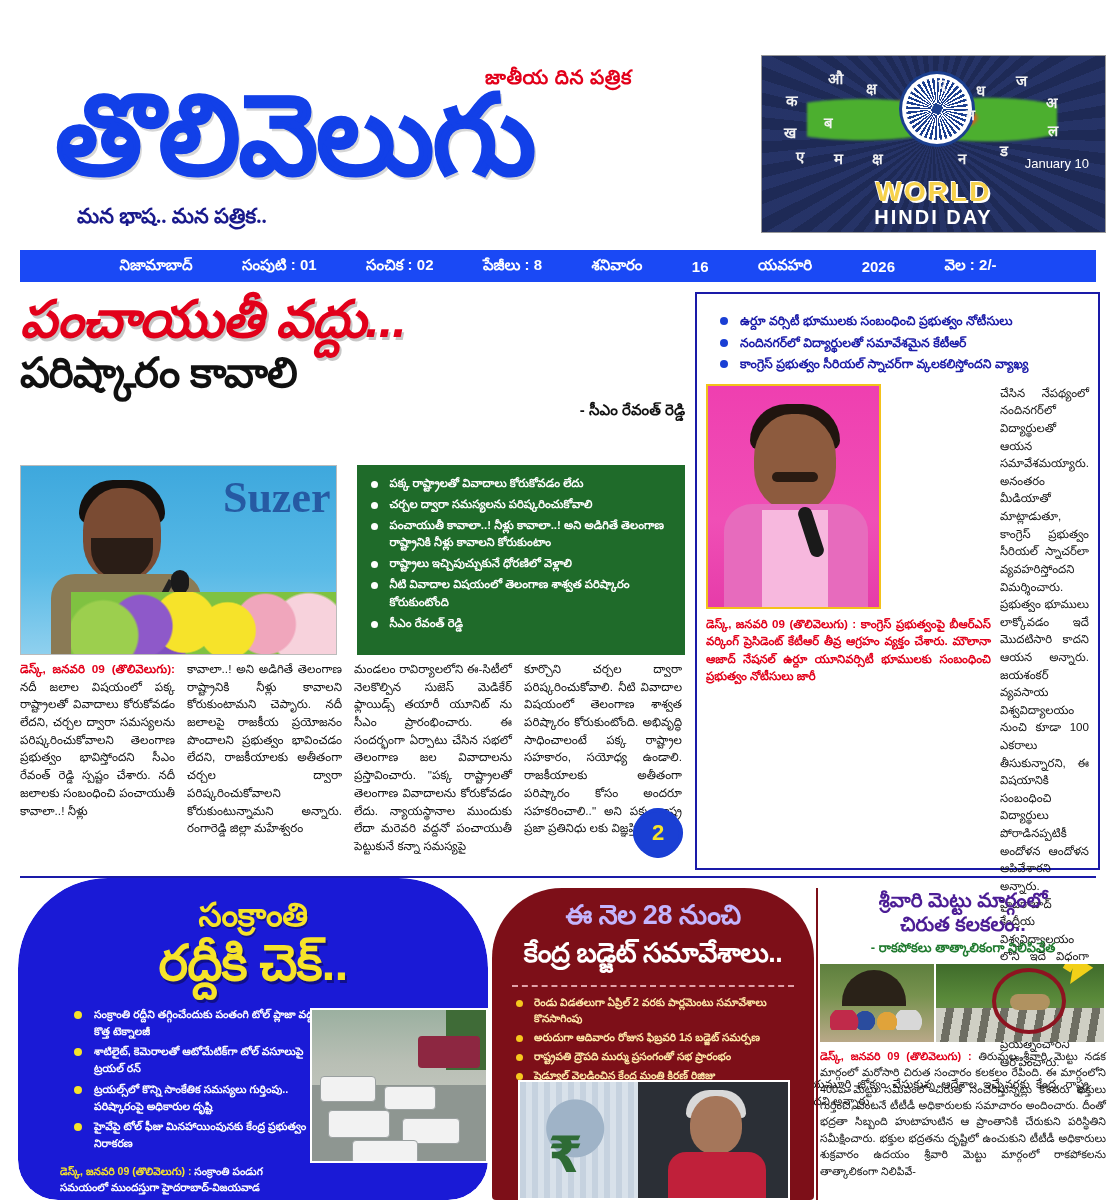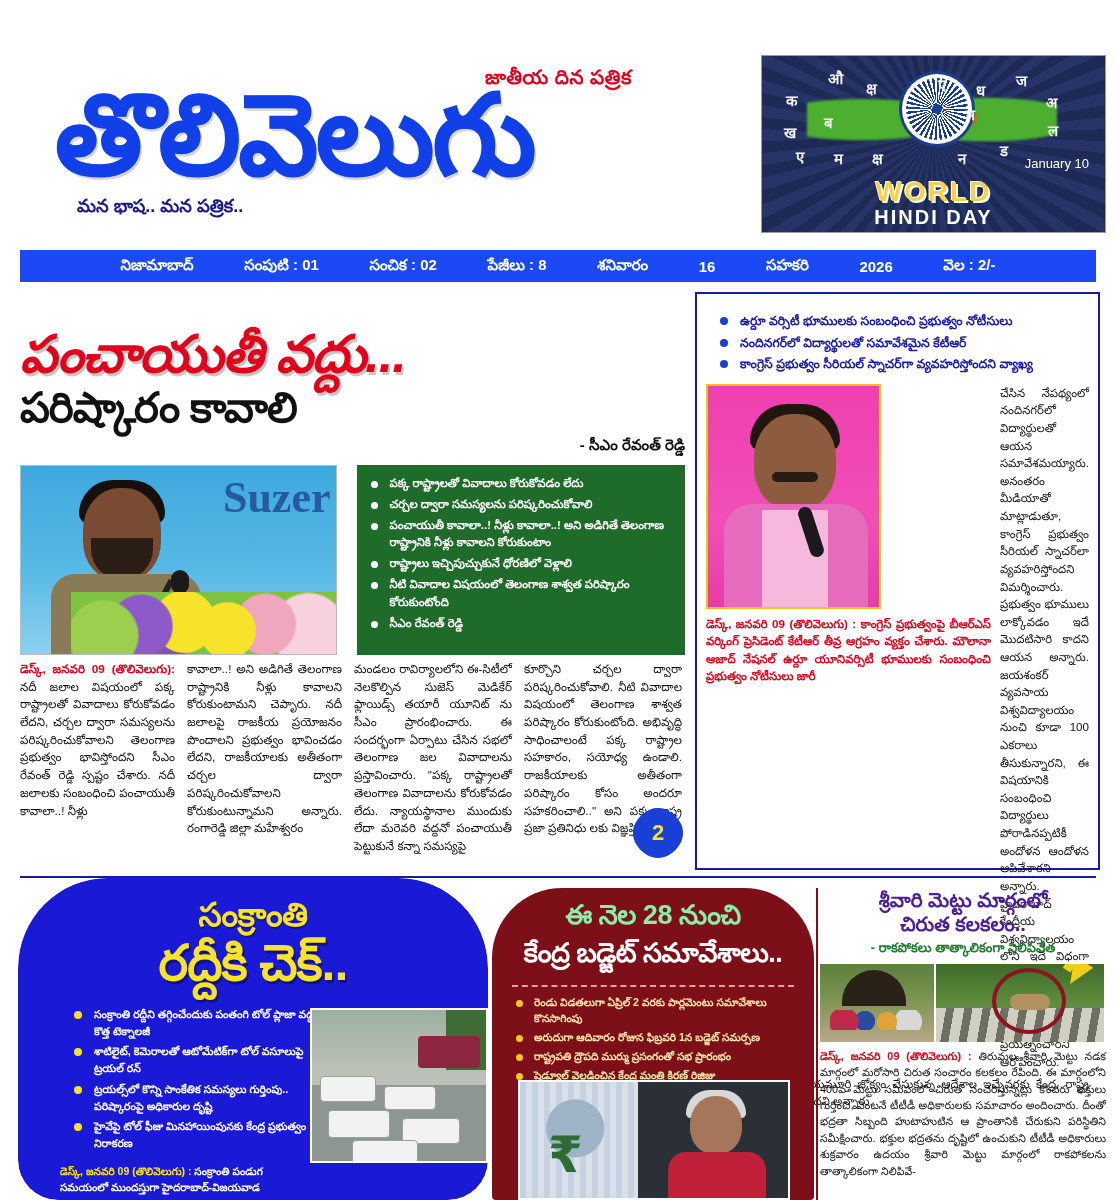--- a/index.html
+++ b/index.html
@@ -20,22 +20,23 @@
     letter-spacing:0.5px; white-space:nowrap;
   }
   .mast-title {
     font-size:112px; line-height:1.0; font-weight:bold; color:#1240e8;
     letter-spacing:-2px; white-space:nowrap;
     -webkit-text-stroke:1px #1240e8;
     text-shadow: 2px 3px 0 rgba(0,0,0,0.16);
     margin-top:22px;
   }
   .mast-sub {
-    margin-top:4px; margin-left:22px; font-size:18px; font-weight:bold; color:#19198c;
+    margin-top:12px; margin-left:22px; font-size:21px; font-weight:bold; color:#19198c;
     white-space:nowrap;
+    font-family:Liberation Serif, serif;
   }
 
   
   .whd {
     position:absolute; right:10px; top:55px; width:345px; height:178px;
     background:#1e2a56; border:1px solid #999; overflow:hidden;
   }
   .whd-stripes{
     position:absolute; inset:0;
     background:repeating-conic-gradient(from 0deg at 50% 45%, #1e2a56 0deg 4deg, #27356a 4deg 8deg);
@@ -81,21 +82,21 @@
     justify-content:space-evenly; font-size:15px; font-weight:bold;
     padding:0 50px;
   }
   .infobar span{ white-space:nowrap; }
 
   
   .lead{ position:absolute; left:20px; top:292px; width:665px; }
   .lead-h1{
     font-size:52px; font-weight:bold; color:#e2001a; line-height:1.05;
     letter-spacing:-1px; text-shadow:2px 3px 0 rgba(0,0,0,.22);
-    white-space:nowrap; font-style:italic;margin-top:35px;
+    white-space:nowrap; font-style:italic;
   }
   .lead-h2{
     margin-top:4px; font-size:42px; font-weight:bold; color:#111;
     line-height:1.05; letter-spacing:-1px; white-space:nowrap;
   }
   .lead-by{ text-align:right; font-size:15px; font-weight:bold; color:#111; margin-top:6px; }
 
   .lead-body{ position:absolute; left:20px; top:465px; width:665px; }
   .lead-row1{ display:flex; gap:20px; }
   .revanth-photo{
@@ -243,21 +244,21 @@
     font-size:10.5px; line-height:1.5; color:#fff; font-weight:bold;
   }
   .sk-desk .dl{ color:#f6e32a; }
 
   
   .budget{
     position:absolute; left:492px; top:888px; width:322px; height:312px;
     background:#7d0f18; border-radius:70px 70px 4px 4px; padding:12px 14px;
     overflow:hidden;
   }
-  .bd-t1{ text-align:center; color:#86efac; font-size:27px; font-weight:bold; letter-spacing:-0.5px; }
+  .bd-t1{ text-align:center; color:#c4b5fd; font-size:27px; font-weight:bold; letter-spacing:-0.5px; }
   .bd-t2{ text-align:center; color:#ffffff; font-size:27px; font-weight:bold; letter-spacing:-0.5px; margin-top:1px;}
   .bd-sep{ border-top:2px dashed #e0a0a8; margin:10px 6px 8px 6px; }
   .bd-bullets{ list-style:none; padding-left:8px; }
   .bd-bullets li{
     position:relative; padding-left:20px; color:#ffe9a8; font-size:10.6px;
     line-height:1.5; font-weight:bold; margin-bottom:3px;
   }
   .bd-bullets li::before{
     content:""; position:absolute; left:2px; top:5px; width:7px; height:7px;
     border-radius:50%; background:#f6c81e;
@@ -352,21 +353,21 @@
     </div>
   </div>
 
   <div class="infobar">
     <span>నిజామాబాద్</span>
     <span>సంపుటి : 01</span>
     <span>సంచిక : 02</span>
     <span>పేజీలు : 8</span>
     <span>శనివారం</span>
     <span>16</span>
-    <span>సహకరి</span>
+    <span>యవహరి</span>
     <span>2026</span>
     <span>వెల : 2/-</span>
   </div>
 
   <div class="lead">
     <div class="lead-h1">పంచాయుతీ వద్దు...</div>
     <div class="lead-h2">పరిష్కారం కావాలి</div>
     <div class="lead-by">- సీఎం రేవంత్ రెడ్డి</div>
   </div>
 
@@ -402,21 +403,21 @@
       <div class="lead-col w-wide">మండలం రావిర్యాలలోని ఈ-సిటీలో నెలకొల్పిన సుజెస్ మెడికేర్ ఫ్లాయిడ్స్ తయారీ యూనిట్ ను సీఎం ప్రారంభించారు. ఈ సందర్భంగా ఏర్పాటు చేసిన సభలో తెలంగాణ జల వివాదాలను ప్రస్తావించారు. "పక్క రాష్ట్రాలతో తెలంగాణ వివాదాలను కోరుకోవడం లేదు. న్యాయస్థానాల ముందుకు లేదా మరెవరి వద్దనో పంచాయుతీ పెట్టుకునే కన్నా సమస్యపై</div>
       <div class="lead-col w-wide">కూర్చొని చర్చల ద్వారా పరిష్కరించుకోవాలి. నీటి వివాదాల విషయంలో తెలంగాణ శాశ్వత పరిష్కారం కోరుకుంటోంది. అభివృద్ధి సాధించాలంటే పక్క రాష్ట్రాల సహకారం, సయోధ్య ఉండాలి. రాజకీయాలకు అతీతంగా పరిష్కారం కోసం అందరూ సహకరించాలి.." అని పక్క రాష్ట్ర ప్రజా ప్రతినిధు లకు విజ్ఞప్తి చేశారు...</div>
       <div class="pagebadge">2</div>
     </div>
   </div>
 
   <div class="ktrbox">
     <ul class="ktr-bullets">
       <li>ఉర్దూ వర్సిటీ భూములకు సంబంధించి ప్రభుత్వం నోటీసులు</li>
       <li>నందినగర్‌లో విద్యార్థులతో సమావేశమైన కేటీఆర్</li>
-      <li>కాంగ్రెస్ ప్రభుత్వం సీరియల్ స్నాచర్‌గా వ్యవహరిస్తోందని వ్యాఖ్య</li>
+      <li>కాంగ్రెస్ ప్రభుత్వం సీరియల్ స్నాచర్‌గా వ్కలకలిస్తోందని వ్యాఖ్య</li>
     </ul>
     <div class="ktr-row">
       <div>
         <div class="ktr-photo">
           <div class="kp-hair"></div>
           <div class="kp-head"></div>
           <div class="kp-must"></div>
           <div class="kp-body"></div>
           <div class="kp-shirt"></div>
           <div class="kp-mic"></div>

